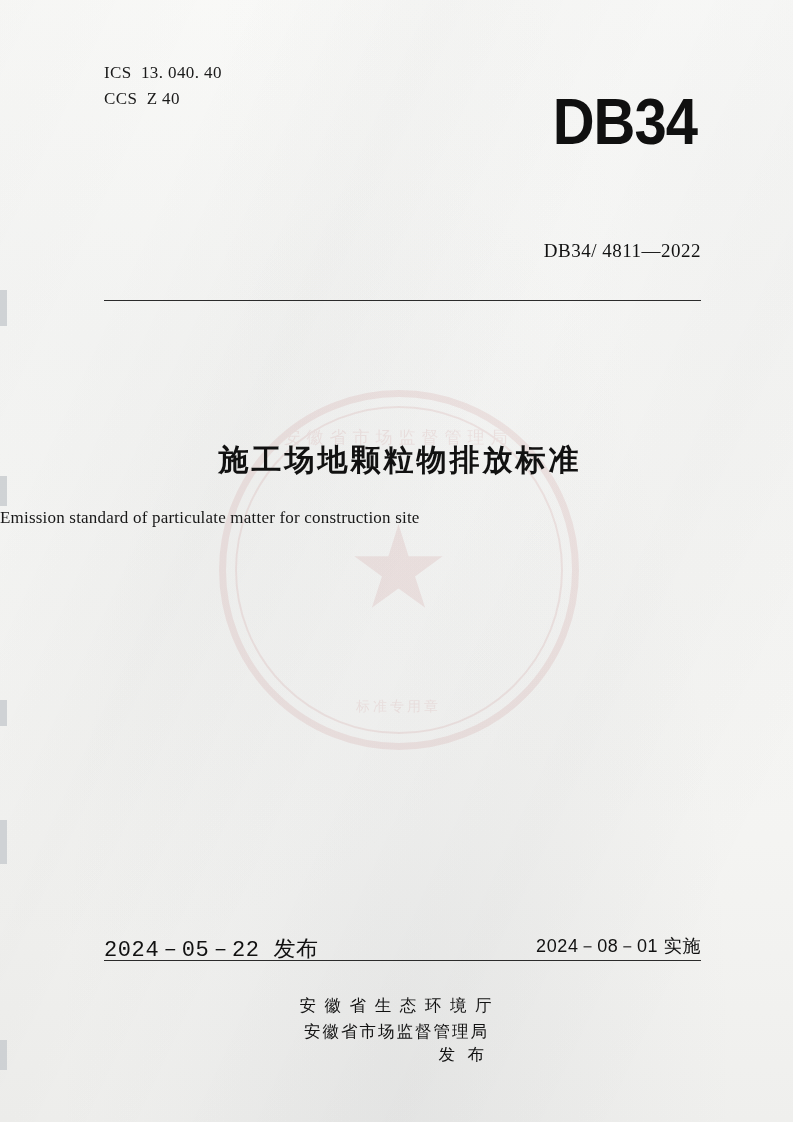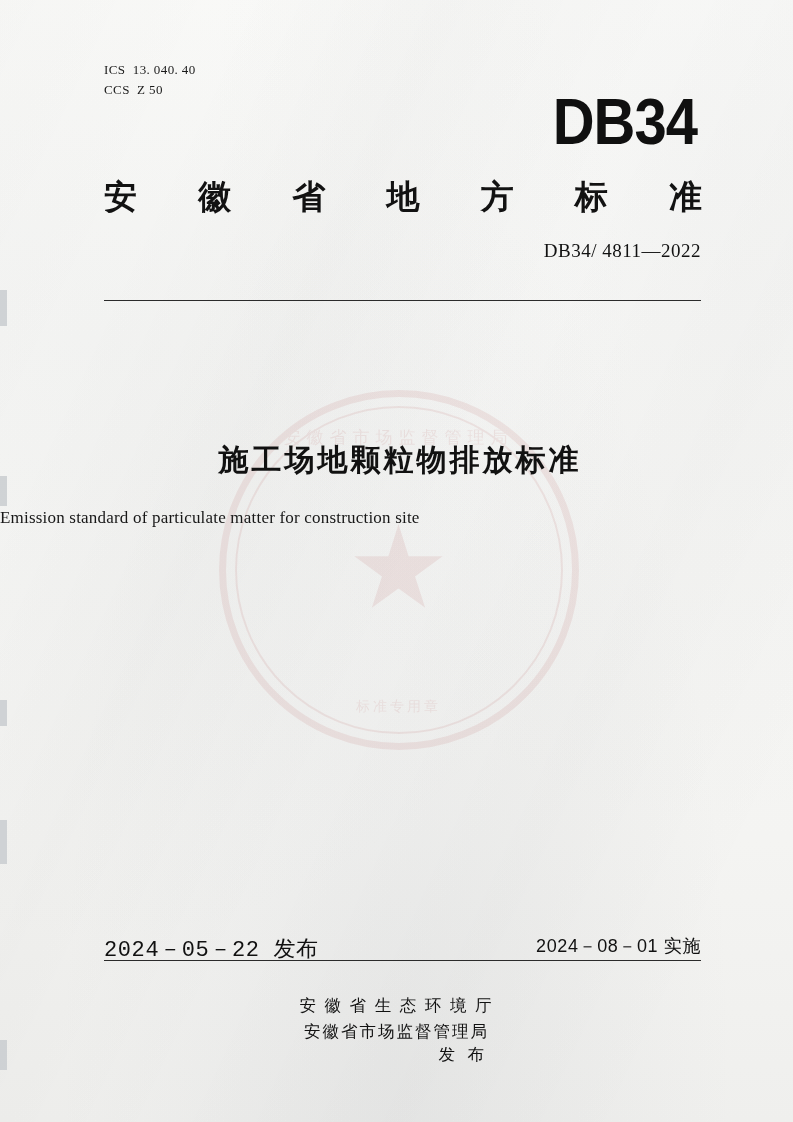--- a/index.html
+++ b/index.html
@@ -48,21 +48,21 @@
     background: #c9ccd0;
     opacity: 0.85;
   }
 
   
   .ics-block {
     position: absolute;
     left: 104px;
     top: 60px;
     font-family: "Liberation Serif", serif;
-    font-size: 13px;
+    font-size: 17px;
     color: #1a1a1a;
     line-height: 1.55;
     letter-spacing: 0.4px;
   }
   .ics-line { white-space: pre; }
 
   .db-logo {
     position: absolute;
     right: 96px;
     top: 92px;
@@ -235,26 +235,25 @@
   <div class="edge-marks">
     <span style="top:290px;height:36px;"></span>
     <span style="top:476px;height:30px;"></span>
     <span style="top:700px;height:26px;"></span>
     <span style="top:820px;height:44px;"></span>
     <span style="top:1040px;height:30px;"></span>
   </div>
 
   <div class="ics-block">
     <div class="ics-line">ICS  13. 040. 40</div>
-    <div class="ics-line">CCS  Z 50</div>
+    <div class="ics-line">CCS  Z 40</div>
   </div>
 
   <div class="db-logo">DB34</div>
 
-  <div class="std-title">安 徽 省 地 方 标 准</div>
 
   <div class="std-number">DB34/ 4811—2022</div>
 
   <div class="rule"></div>
 
   <div class="seal">
     <div class="ring"></div>
     <div class="ring inner"></div>
     <div class="star"></div>
     <div class="seal-text-top">安徽省市场监督管理局</div>

